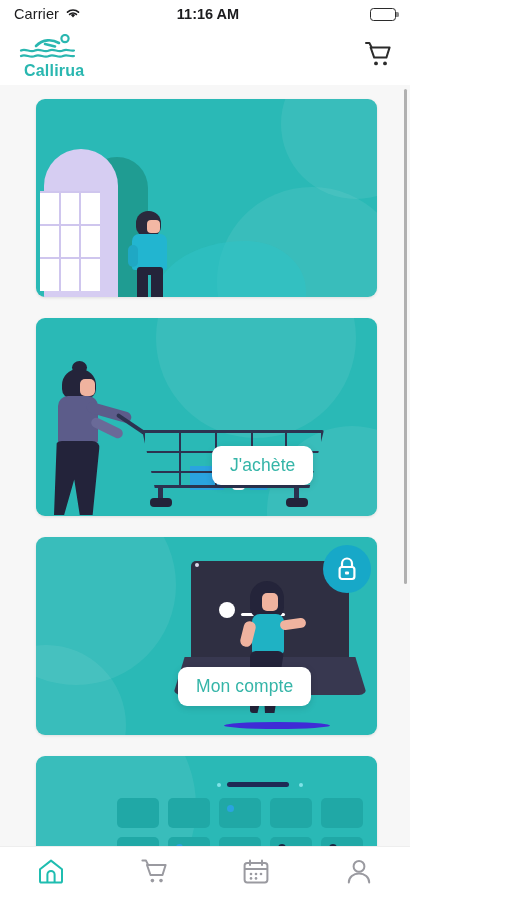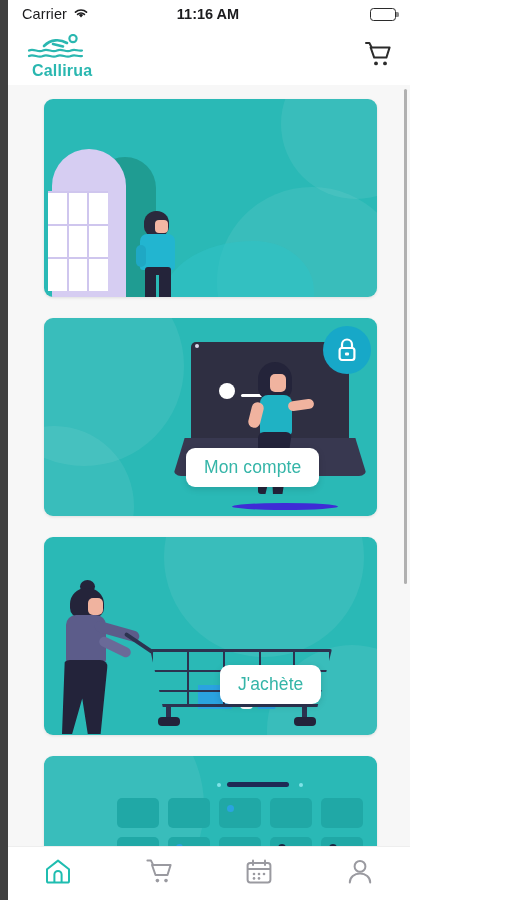--- a/index.html
+++ b/index.html
@@ -2,21 +2,21 @@
 <html><head>
 <meta charset="utf-8">
 <style>
   * { box-sizing: border-box; margin: 0; padding: 0; }
   html, body {
     width: 506px; height: 900px;
     font-family: "Liberation Sans", sans-serif;
     background: #ffffff;
     overflow: hidden;
   }
-  #app { position: relative; width: 410px; height: 900px; background: #404040; display: flex; flex-direction: column; padding-left: 8px; }
+  #app { position: relative; width: 410px; height: 900px; background: #a3a3a3; display: flex; flex-direction: column; }
 
   
   .statusbar {
     height: 28px; flex: 0 0 28px;
     display: flex; align-items: center; justify-content: space-between;
     padding: 0 14px; background: #ffffff;
   }
   .sb-left { display: flex; align-items: center; gap: 6px; }
   .sb-carrier { font-size: 14.5px; color: #1c1c1e; letter-spacing: .1px; }
   .sb-time { font-size: 14.5px; font-weight: bold; color: #1c1c1e; position: absolute; left: 6px; right: 0; text-align: center; pointer-events: none; }
@@ -194,59 +194,20 @@
           </span>
           <span class="swoosh"></span>
           <span class="p1-body">
             <span class="p1-head"></span>
               <span class="p1-face"></span>
             <span class="p1-shirt"></span>
               <span class="p1-arm"></span>
               <span class="p1-legs"></span>
           </span>
         </div>
-      </div>
-
-      <div class="card">
-        <div class="blobs">
-          <span class="blob" style="left:-60px;top:-52px;width:200px;height:200px;"></span>
-          <span class="blob" style="left:-70px;bottom:-70px;width:160px;height:160px;"></span>
-        </div>
-        <div>
-          <span class="laptop-screen">
-            <span class="laptop-inner">
-              <span class="lp-cam"></span>
-              <span class="lp-card">
-                  <span class="lp-dot"></span>
-                  <span class="lp-l1"></span>
-                  <span class="lp-l2"></span>
-                </span>
-            </span>
-          </span>
-          <span class="laptop-base">
-              <span class="laptop-pad"></span>
-            </span>
-          <span class="p2-shadow"></span>
-          <span class="p2">
-            <span class="p2-hair"></span>
-              <span class="p2-face"></span>
-            <span class="p2-top"></span>
-              <span class="p2-arm1"></span>
-              <span class="p2-arm2"></span>
-            <span class="p2-legs"></span>
-          </span>
-          <span class="lock-badge">
-            <svg width="24" height="26" viewBox="0 0 24 26">
-              <path d="M7 11 V7.5 a5 5 0 0 1 10 0 V11" stroke="#ffffff" stroke-width="2.2" fill="none" stroke-linecap="round"></path>
-              <rect x="4.6" y="11" width="14.8" height="12" rx="2.4" stroke="#ffffff" stroke-width="2.2" fill="none"></rect>
-              <rect x="10" y="15.6" width="4" height="3" rx="1" fill="#ffffff"></rect>
-            </svg>
-          </span>
-        </div>
-        <div class="pill" style="left:142px;top:130px;">Mon compte</div>
       </div>
 
       <div class="card">
         <div class="blobs">
           <span class="blob" style="left:120px;top:-80px;width:200px;height:200px;"></span>
           <span class="blob" style="right:-60px;bottom:-80px;width:170px;height:170px;"></span>
         </div>
         <div>
           <span class="p3">
             <span class="p3-bun"></span>
@@ -276,20 +237,59 @@
             <span class="cart-leg" style="left:166px;"></span>
             <span class="cart-wheel" style="left:22px;"></span>
             <span class="cart-wheel" style="left:158px;"></span>
           </span>
         </div>
         <div class="pill" style="left:176px;top:128px;">J'achète</div>
       </div>
 
       <div class="card">
         <div class="blobs">
+          <span class="blob" style="left:-60px;top:-52px;width:200px;height:200px;"></span>
+          <span class="blob" style="left:-70px;bottom:-70px;width:160px;height:160px;"></span>
+        </div>
+        <div>
+          <span class="laptop-screen">
+            <span class="laptop-inner">
+              <span class="lp-cam"></span>
+              <span class="lp-card">
+                  <span class="lp-dot"></span>
+                  <span class="lp-l1"></span>
+                  <span class="lp-l2"></span>
+                </span>
+            </span>
+          </span>
+          <span class="laptop-base">
+              <span class="laptop-pad"></span>
+            </span>
+          <span class="p2-shadow"></span>
+          <span class="p2">
+            <span class="p2-hair"></span>
+              <span class="p2-face"></span>
+            <span class="p2-top"></span>
+              <span class="p2-arm1"></span>
+              <span class="p2-arm2"></span>
+            <span class="p2-legs"></span>
+          </span>
+          <span class="lock-badge">
+            <svg width="24" height="26" viewBox="0 0 24 26">
+              <path d="M7 11 V7.5 a5 5 0 0 1 10 0 V11" stroke="#ffffff" stroke-width="2.2" fill="none" stroke-linecap="round"></path>
+              <rect x="4.6" y="11" width="14.8" height="12" rx="2.4" stroke="#ffffff" stroke-width="2.2" fill="none"></rect>
+              <rect x="10" y="15.6" width="4" height="3" rx="1" fill="#ffffff"></rect>
+            </svg>
+          </span>
+        </div>
+        <div class="pill" style="left:142px;top:130px;">Mon compte</div>
+      </div>
+
+      <div class="card">
+        <div class="blobs">
           <span class="blob" style="left:-40px;top:-60px;width:200px;height:220px;"></span>
         </div>
         <div>
           <span class="cal-bar"></span>
           <span class="cal-dot" style="right:156px;"></span>
           <span class="cal-dot" style="right:74px;"></span>
           <span class="cal-grid">
             <span class="cal-cell"></span>
               <span class="cal-cell"></span>
               <span class="cal-cell blue"></span>

